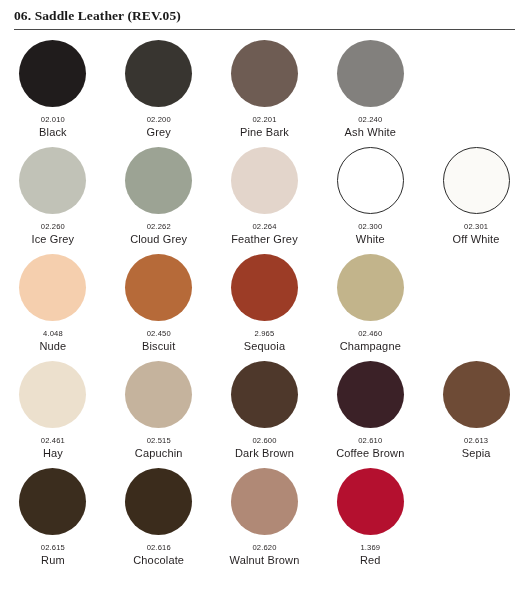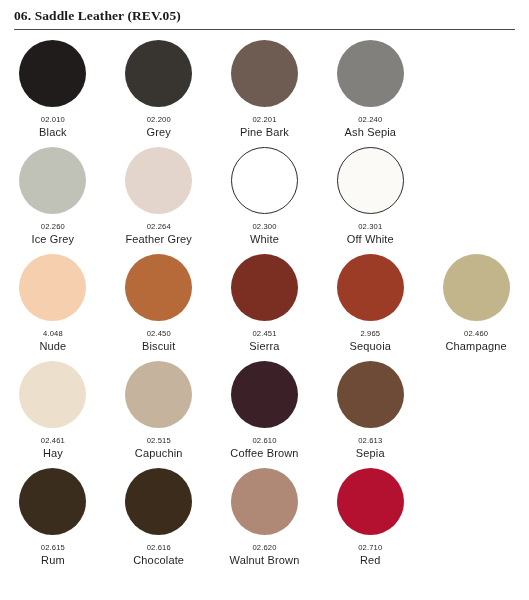--- a/index.html
+++ b/index.html
@@ -106,30 +106,35 @@
           <div class="swatch-name">Grey</div>
         </div>
         <div class="swatch-cell">
           <div class="swatch-disc" style="background: rgb(110, 92, 83);"></div>
           <div class="swatch-code">02.201</div>
           <div class="swatch-name">Pine Bark</div>
         </div>
         <div class="swatch-cell">
           <div class="swatch-disc" style="background: rgb(130, 128, 125);"></div>
           <div class="swatch-code">02.240</div>
-          <div class="swatch-name">Ash Sepia</div>
+          <div class="swatch-name">Ash White</div>
         </div>
       </div>
       <div class="swatch-row">
         <div class="swatch-cell">
           <div class="swatch-disc" style="background: rgb(193, 194, 183);"></div>
           <div class="swatch-code">02.260</div>
           <div class="swatch-name">Ice Grey</div>
         </div>
         <div class="swatch-cell">
+          <div class="swatch-disc" style="background: rgb(156, 163, 148);"></div>
+          <div class="swatch-code">02.262</div>
+          <div class="swatch-name">Cloud Grey</div>
+        </div>
+        <div class="swatch-cell">
           <div class="swatch-disc" style="background: rgb(227, 213, 203);"></div>
           <div class="swatch-code">02.264</div>
           <div class="swatch-name">Feather Grey</div>
         </div>
         <div class="swatch-cell">
           <div class="swatch-disc outlined" style="background: rgb(255, 255, 255);"></div>
           <div class="swatch-code">02.300</div>
           <div class="swatch-name">White</div>
         </div>
         <div class="swatch-cell">
@@ -143,25 +148,20 @@
           <div class="swatch-disc" style="background: rgb(245, 207, 174);"></div>
           <div class="swatch-code">4.048</div>
           <div class="swatch-name">Nude</div>
         </div>
         <div class="swatch-cell">
           <div class="swatch-disc" style="background: rgb(182, 106, 57);"></div>
           <div class="swatch-code">02.450</div>
           <div class="swatch-name">Biscuit</div>
         </div>
         <div class="swatch-cell">
-          <div class="swatch-disc" style="background: rgb(123, 47, 35);"></div>
-          <div class="swatch-code">02.451</div>
-          <div class="swatch-name">Sierra</div>
-        </div>
-        <div class="swatch-cell">
           <div class="swatch-disc" style="background: rgb(156, 60, 38);"></div>
           <div class="swatch-code">2.965</div>
           <div class="swatch-name">Sequoia</div>
         </div>
         <div class="swatch-cell">
           <div class="swatch-disc" style="background: rgb(194, 180, 139);"></div>
           <div class="swatch-code">02.460</div>
           <div class="swatch-name">Champagne</div>
         </div>
       </div>
@@ -170,20 +170,25 @@
           <div class="swatch-disc" style="background: rgb(236, 224, 205);"></div>
           <div class="swatch-code">02.461</div>
           <div class="swatch-name">Hay</div>
         </div>
         <div class="swatch-cell">
           <div class="swatch-disc" style="background: rgb(197, 179, 157);"></div>
           <div class="swatch-code">02.515</div>
           <div class="swatch-name">Capuchin</div>
         </div>
         <div class="swatch-cell">
+          <div class="swatch-disc" style="background: rgb(78, 56, 43);"></div>
+          <div class="swatch-code">02.600</div>
+          <div class="swatch-name">Dark Brown</div>
+        </div>
+        <div class="swatch-cell">
           <div class="swatch-disc" style="background: rgb(59, 33, 39);"></div>
           <div class="swatch-code">02.610</div>
           <div class="swatch-name">Coffee Brown</div>
         </div>
         <div class="swatch-cell">
           <div class="swatch-disc" style="background: rgb(110, 75, 54);"></div>
           <div class="swatch-code">02.613</div>
           <div class="swatch-name">Sepia</div>
         </div>
       </div>
@@ -198,19 +203,19 @@
           <div class="swatch-code">02.616</div>
           <div class="swatch-name">Chocolate</div>
         </div>
         <div class="swatch-cell">
           <div class="swatch-disc" style="background: rgb(176, 137, 118);"></div>
           <div class="swatch-code">02.620</div>
           <div class="swatch-name">Walnut Brown</div>
         </div>
         <div class="swatch-cell">
           <div class="swatch-disc" style="background: rgb(180, 16, 47);"></div>
-          <div class="swatch-code">02.710</div>
+          <div class="swatch-code">1.369</div>
           <div class="swatch-name">Red</div>
         </div>
       </div>
     </div>
 
 </div>
 
 </body></html>

